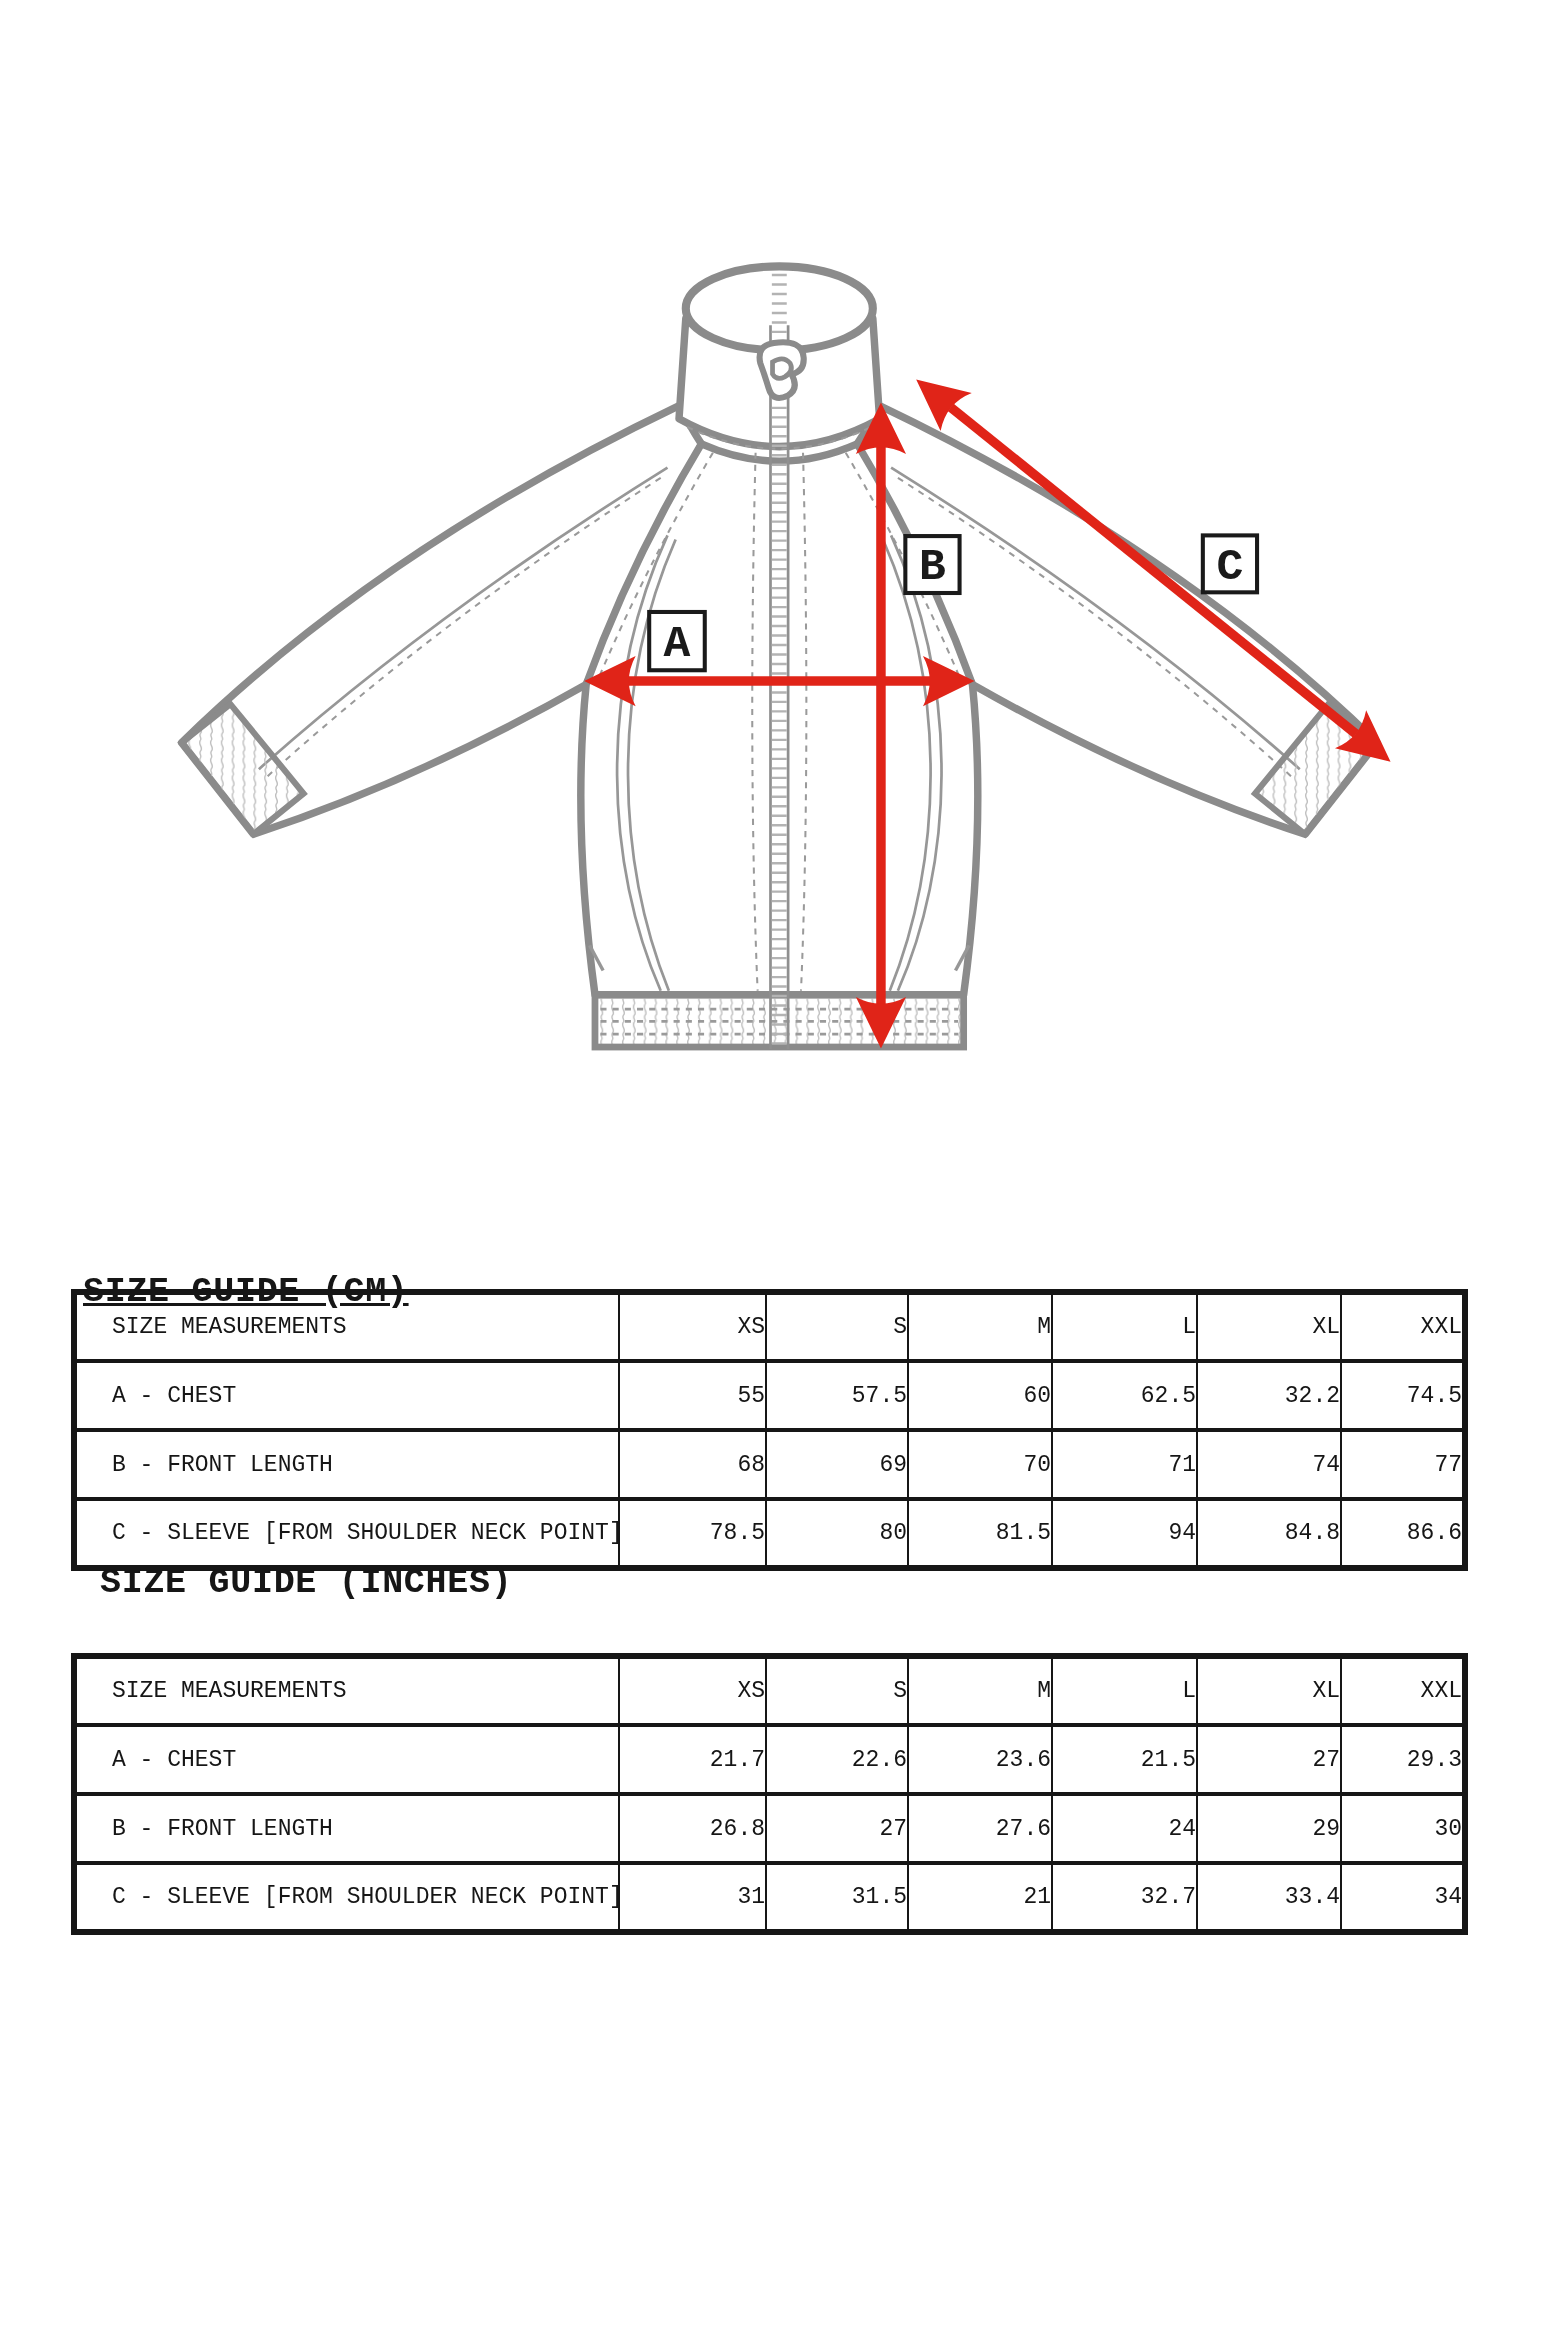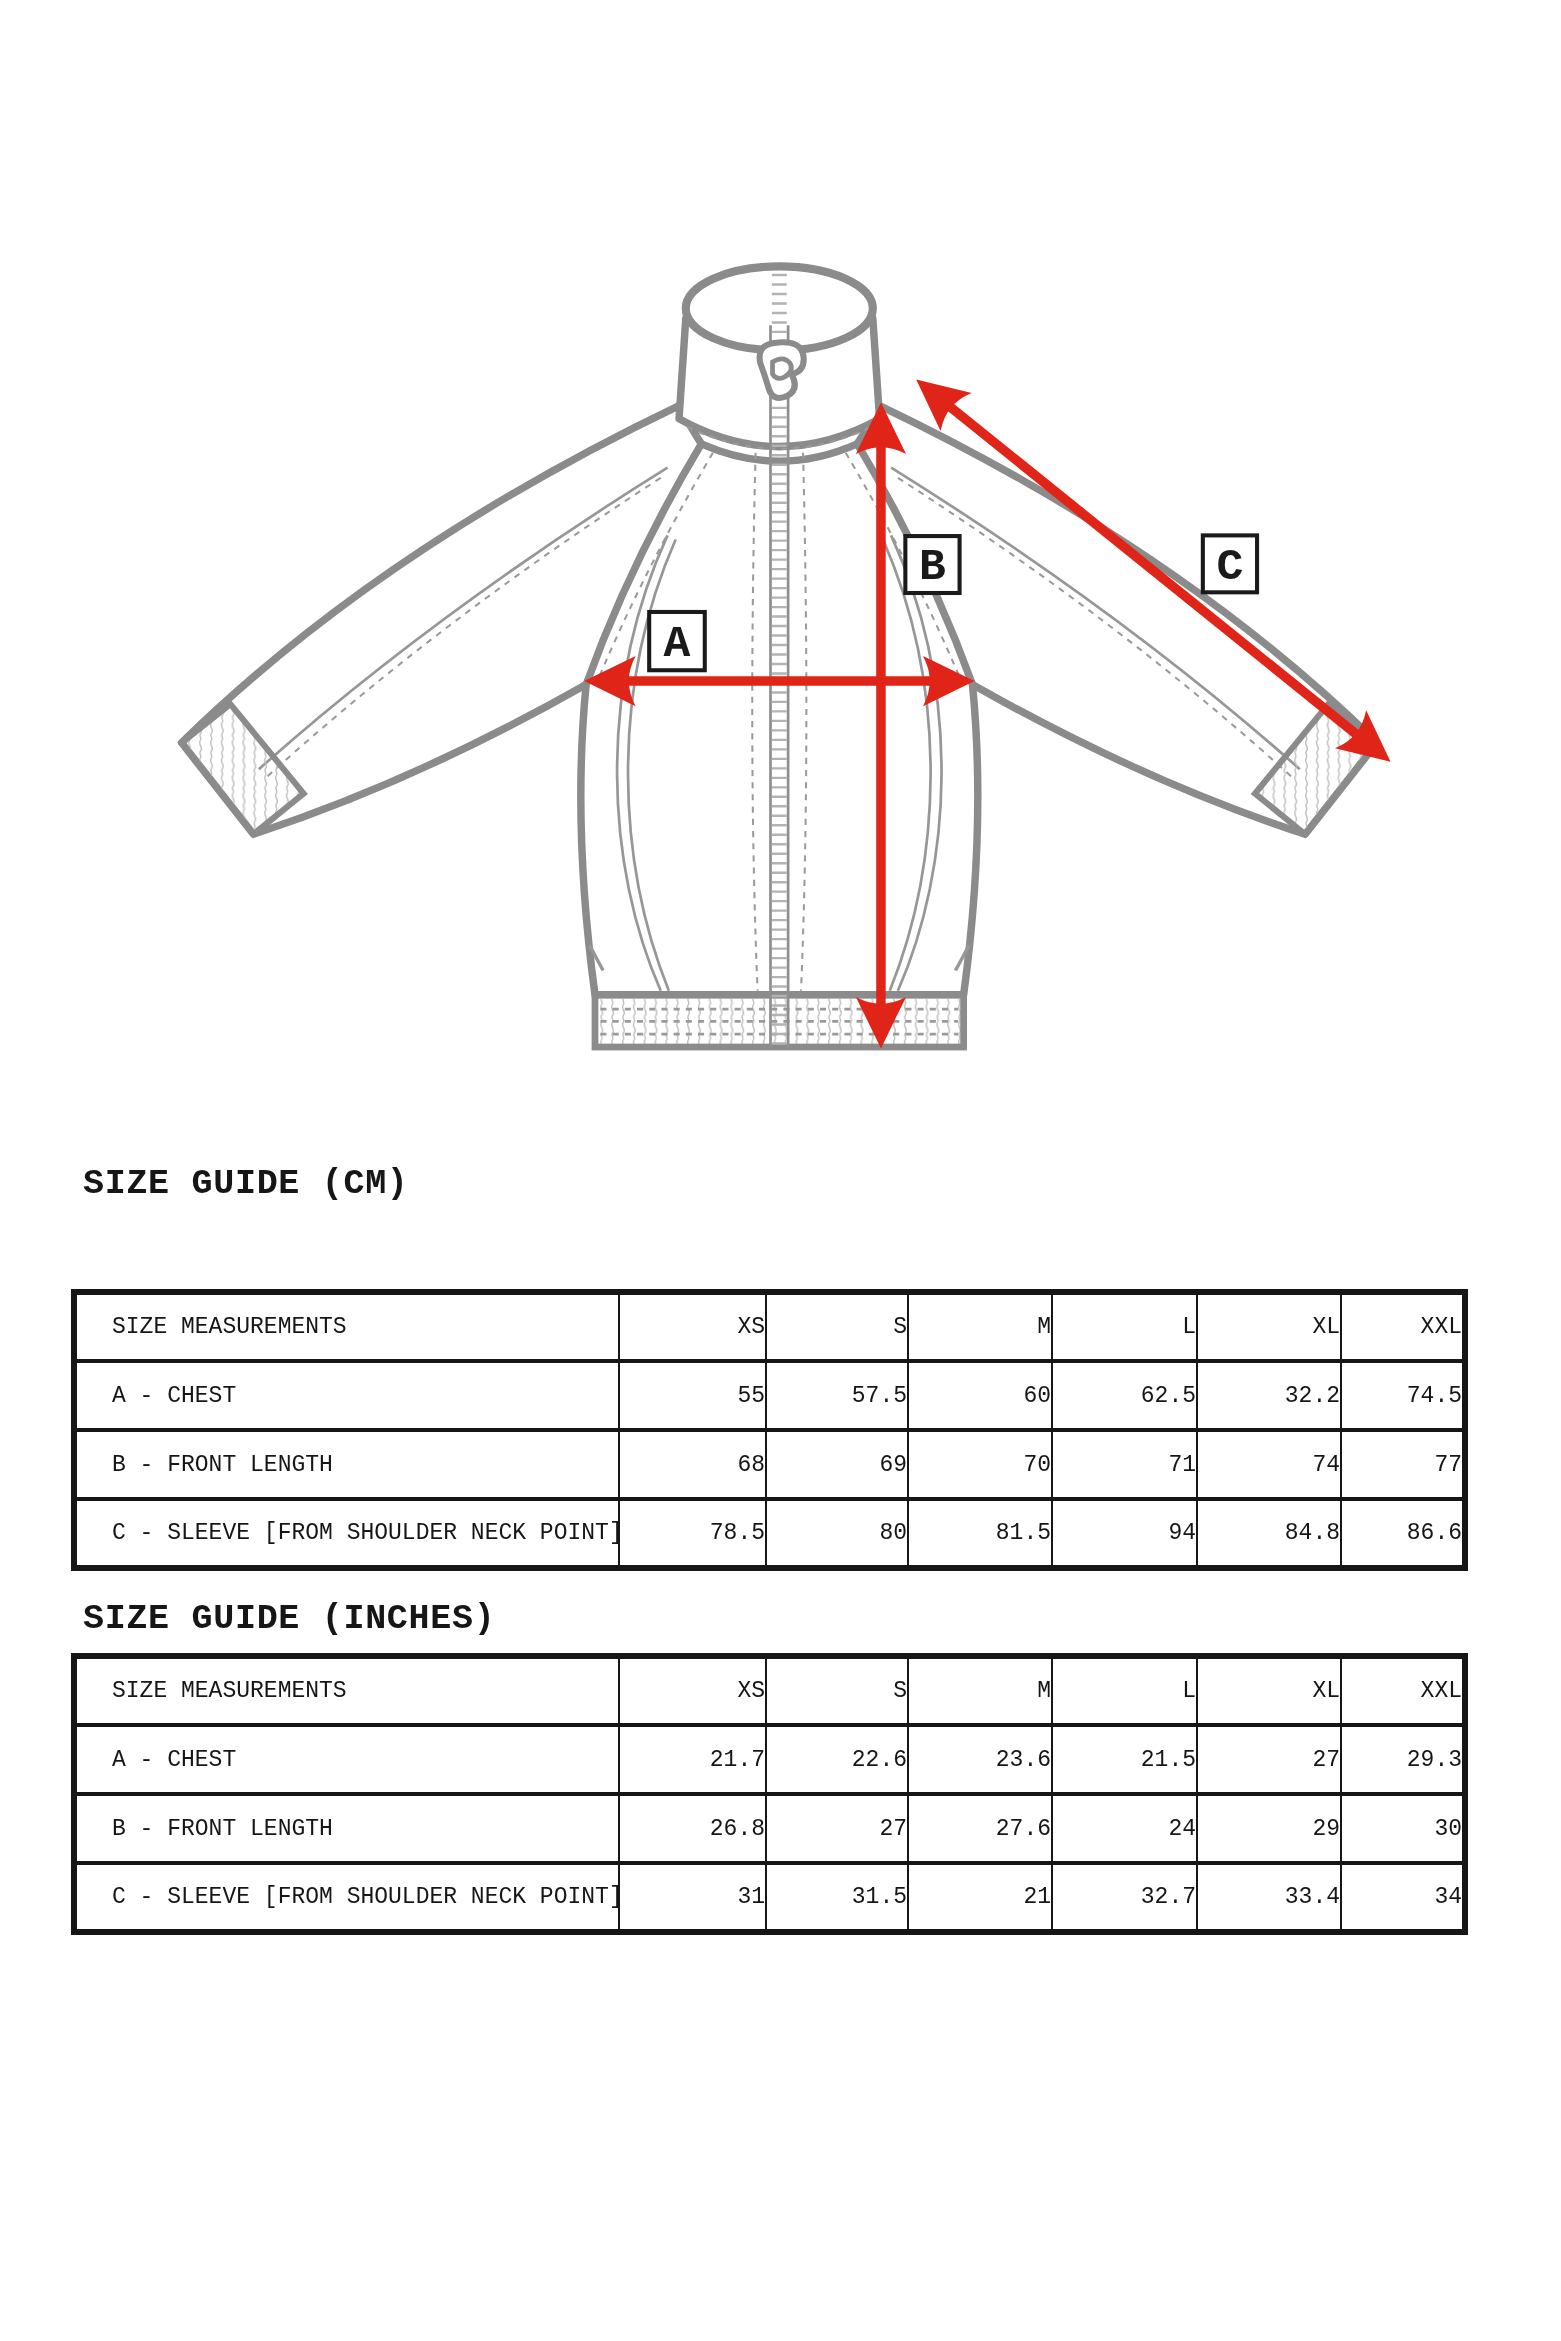--- a/index.html
+++ b/index.html
@@ -23,22 +23,22 @@
   svg .label-box{fill:#ffffff;stroke:#1a1a1a;}
   svg .label-letter{
     font-family:"Liberation Mono","DejaVu Sans Mono",monospace;
     font-weight:700;font-size:66px;fill:#1a1a1a;
   }
   .guide-title{
     position:absolute;left:83px;
     font-size:35px;font-weight:700;letter-spacing:0.7px;white-space:nowrap;
     color:var(--ink);
   }
-  .title-cm{top:1164px;}
-  .title-in{top:1599px;}
+  .title-cm{top:1272px;text-decoration:underline;}
+  .title-in{top:1563px;margin-left:17px;}
   table.size-table{
     position:absolute;left:71px;width:1391px;
     border-collapse:collapse;table-layout:fixed;
     border:6.1px solid var(--ink);
     font-size:23px;font-weight:400;color:var(--ink);
   }
   .table-cm{top:1289px;}
   .table-in{top:1653px;}
   .size-table th,.size-table td{
     border-left:2.7px solid var(--ink);border-right:2.7px solid var(--ink);

